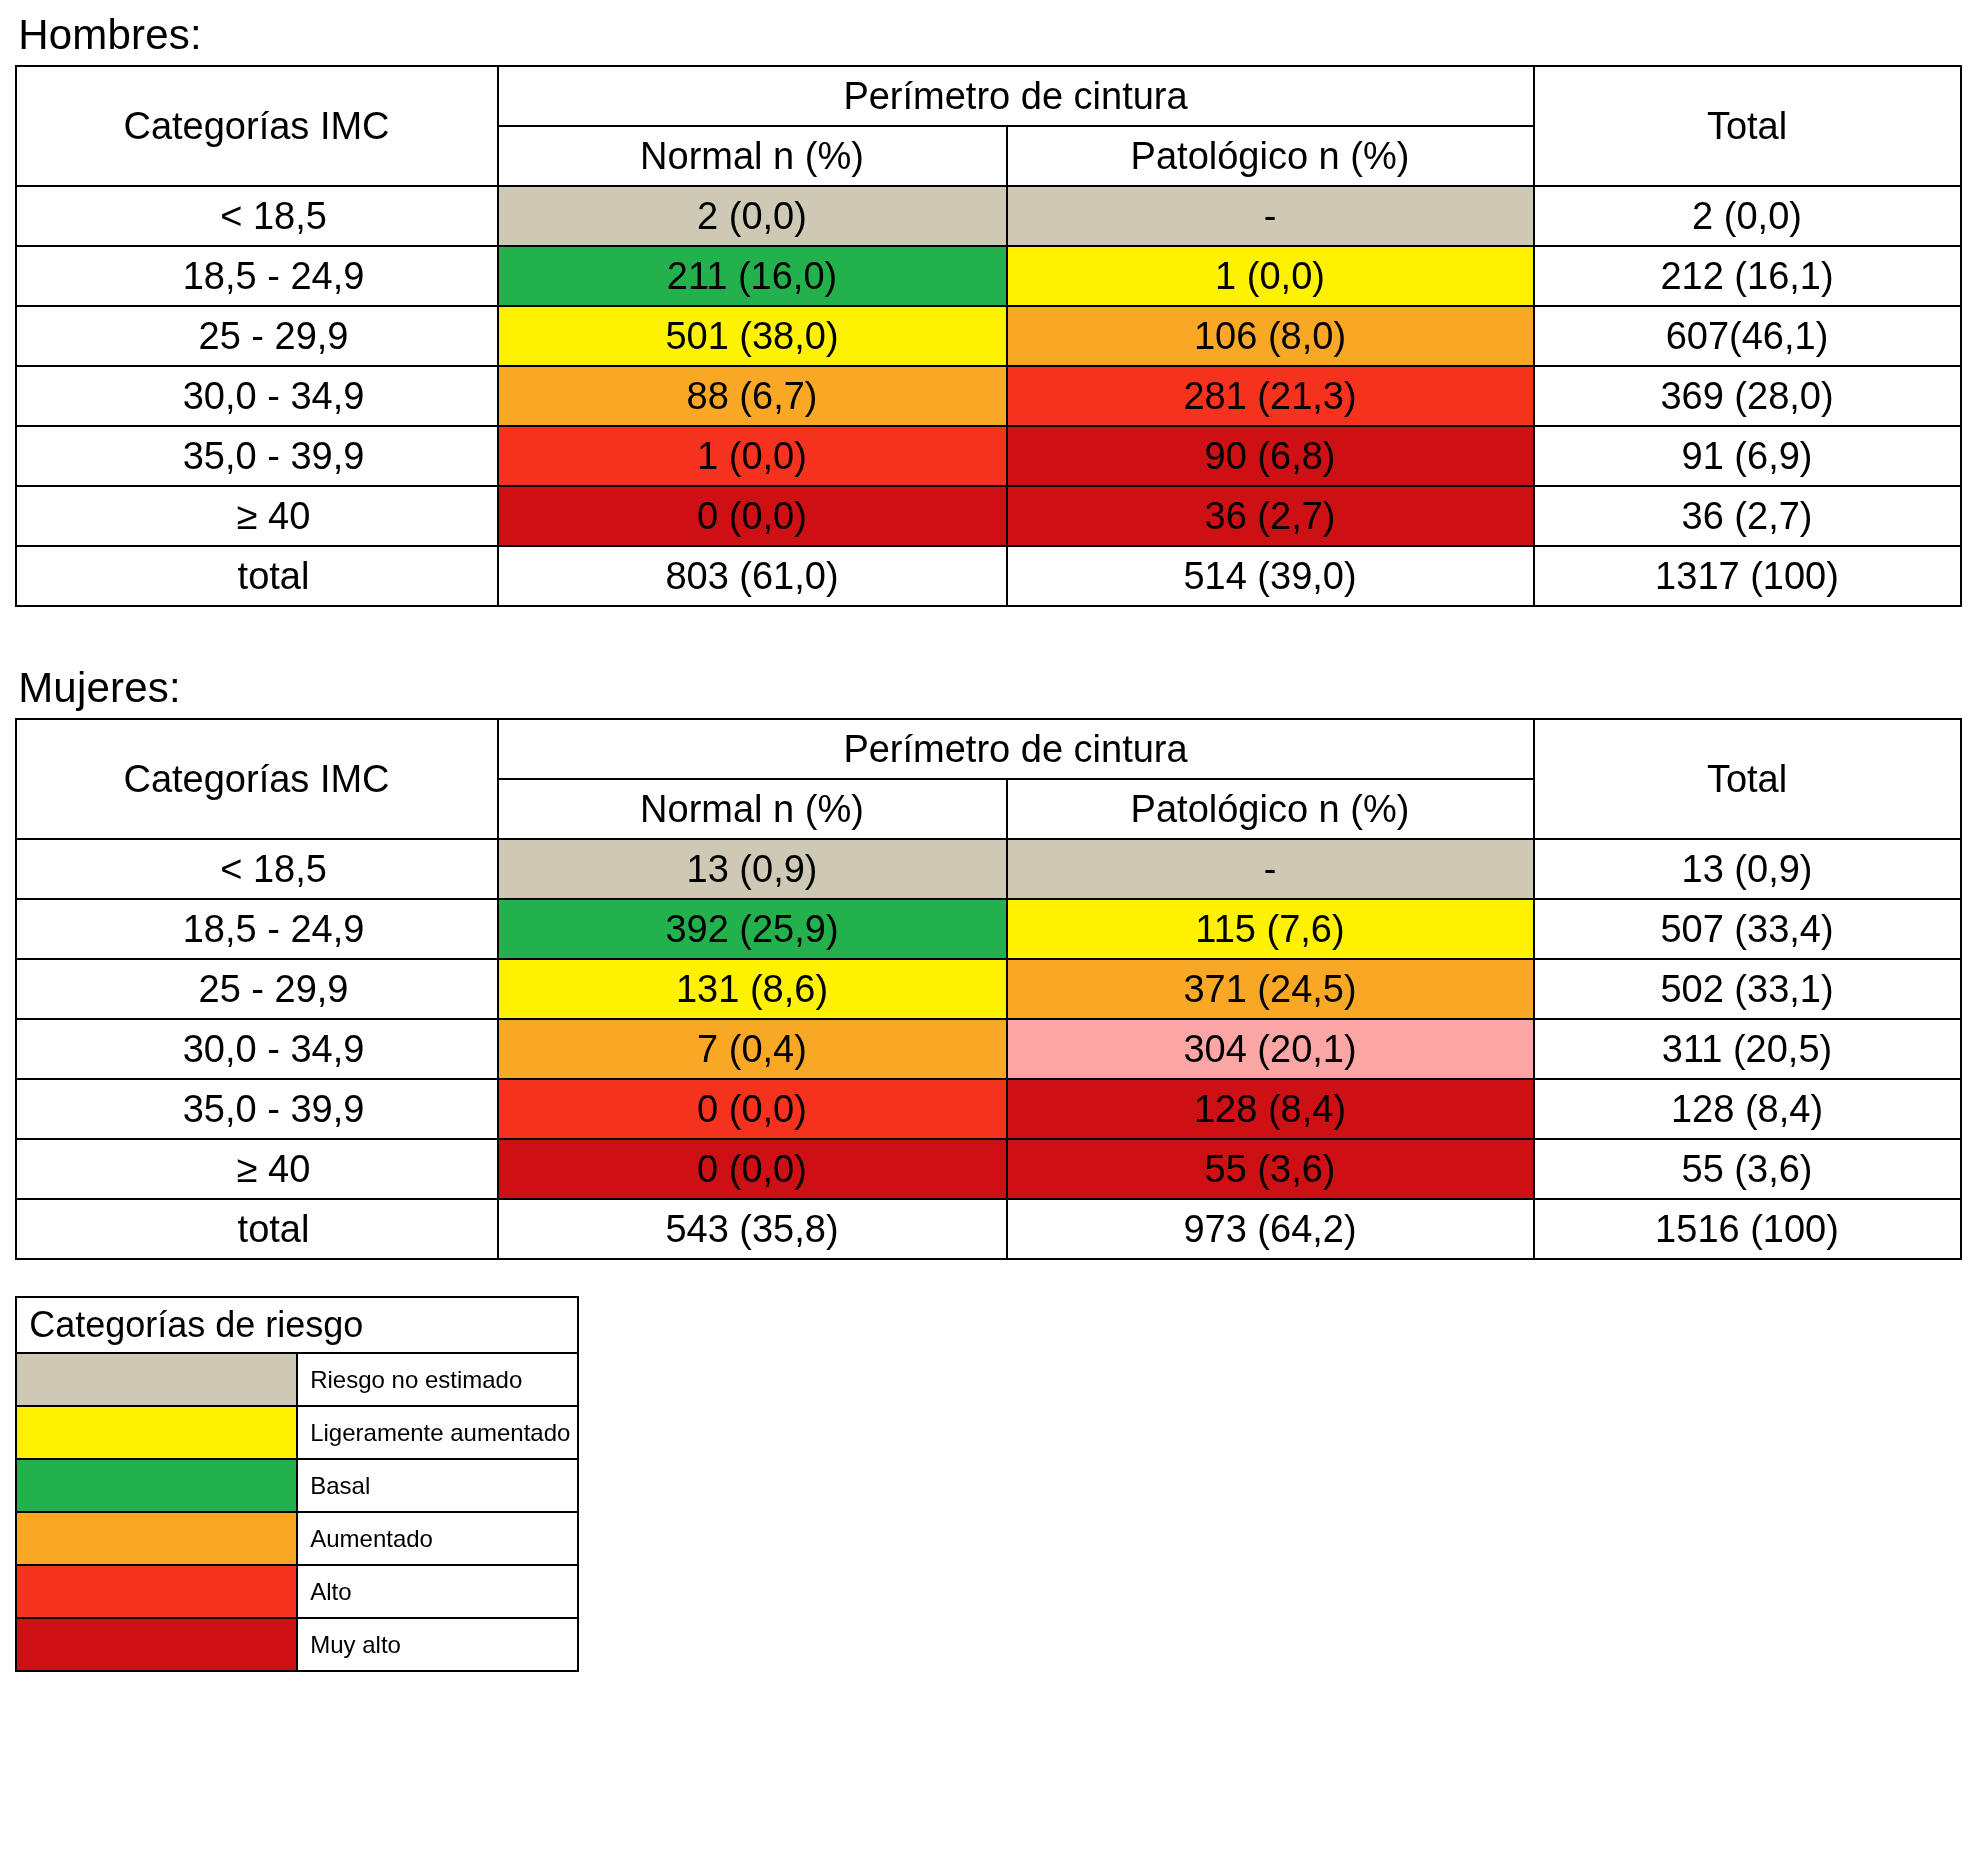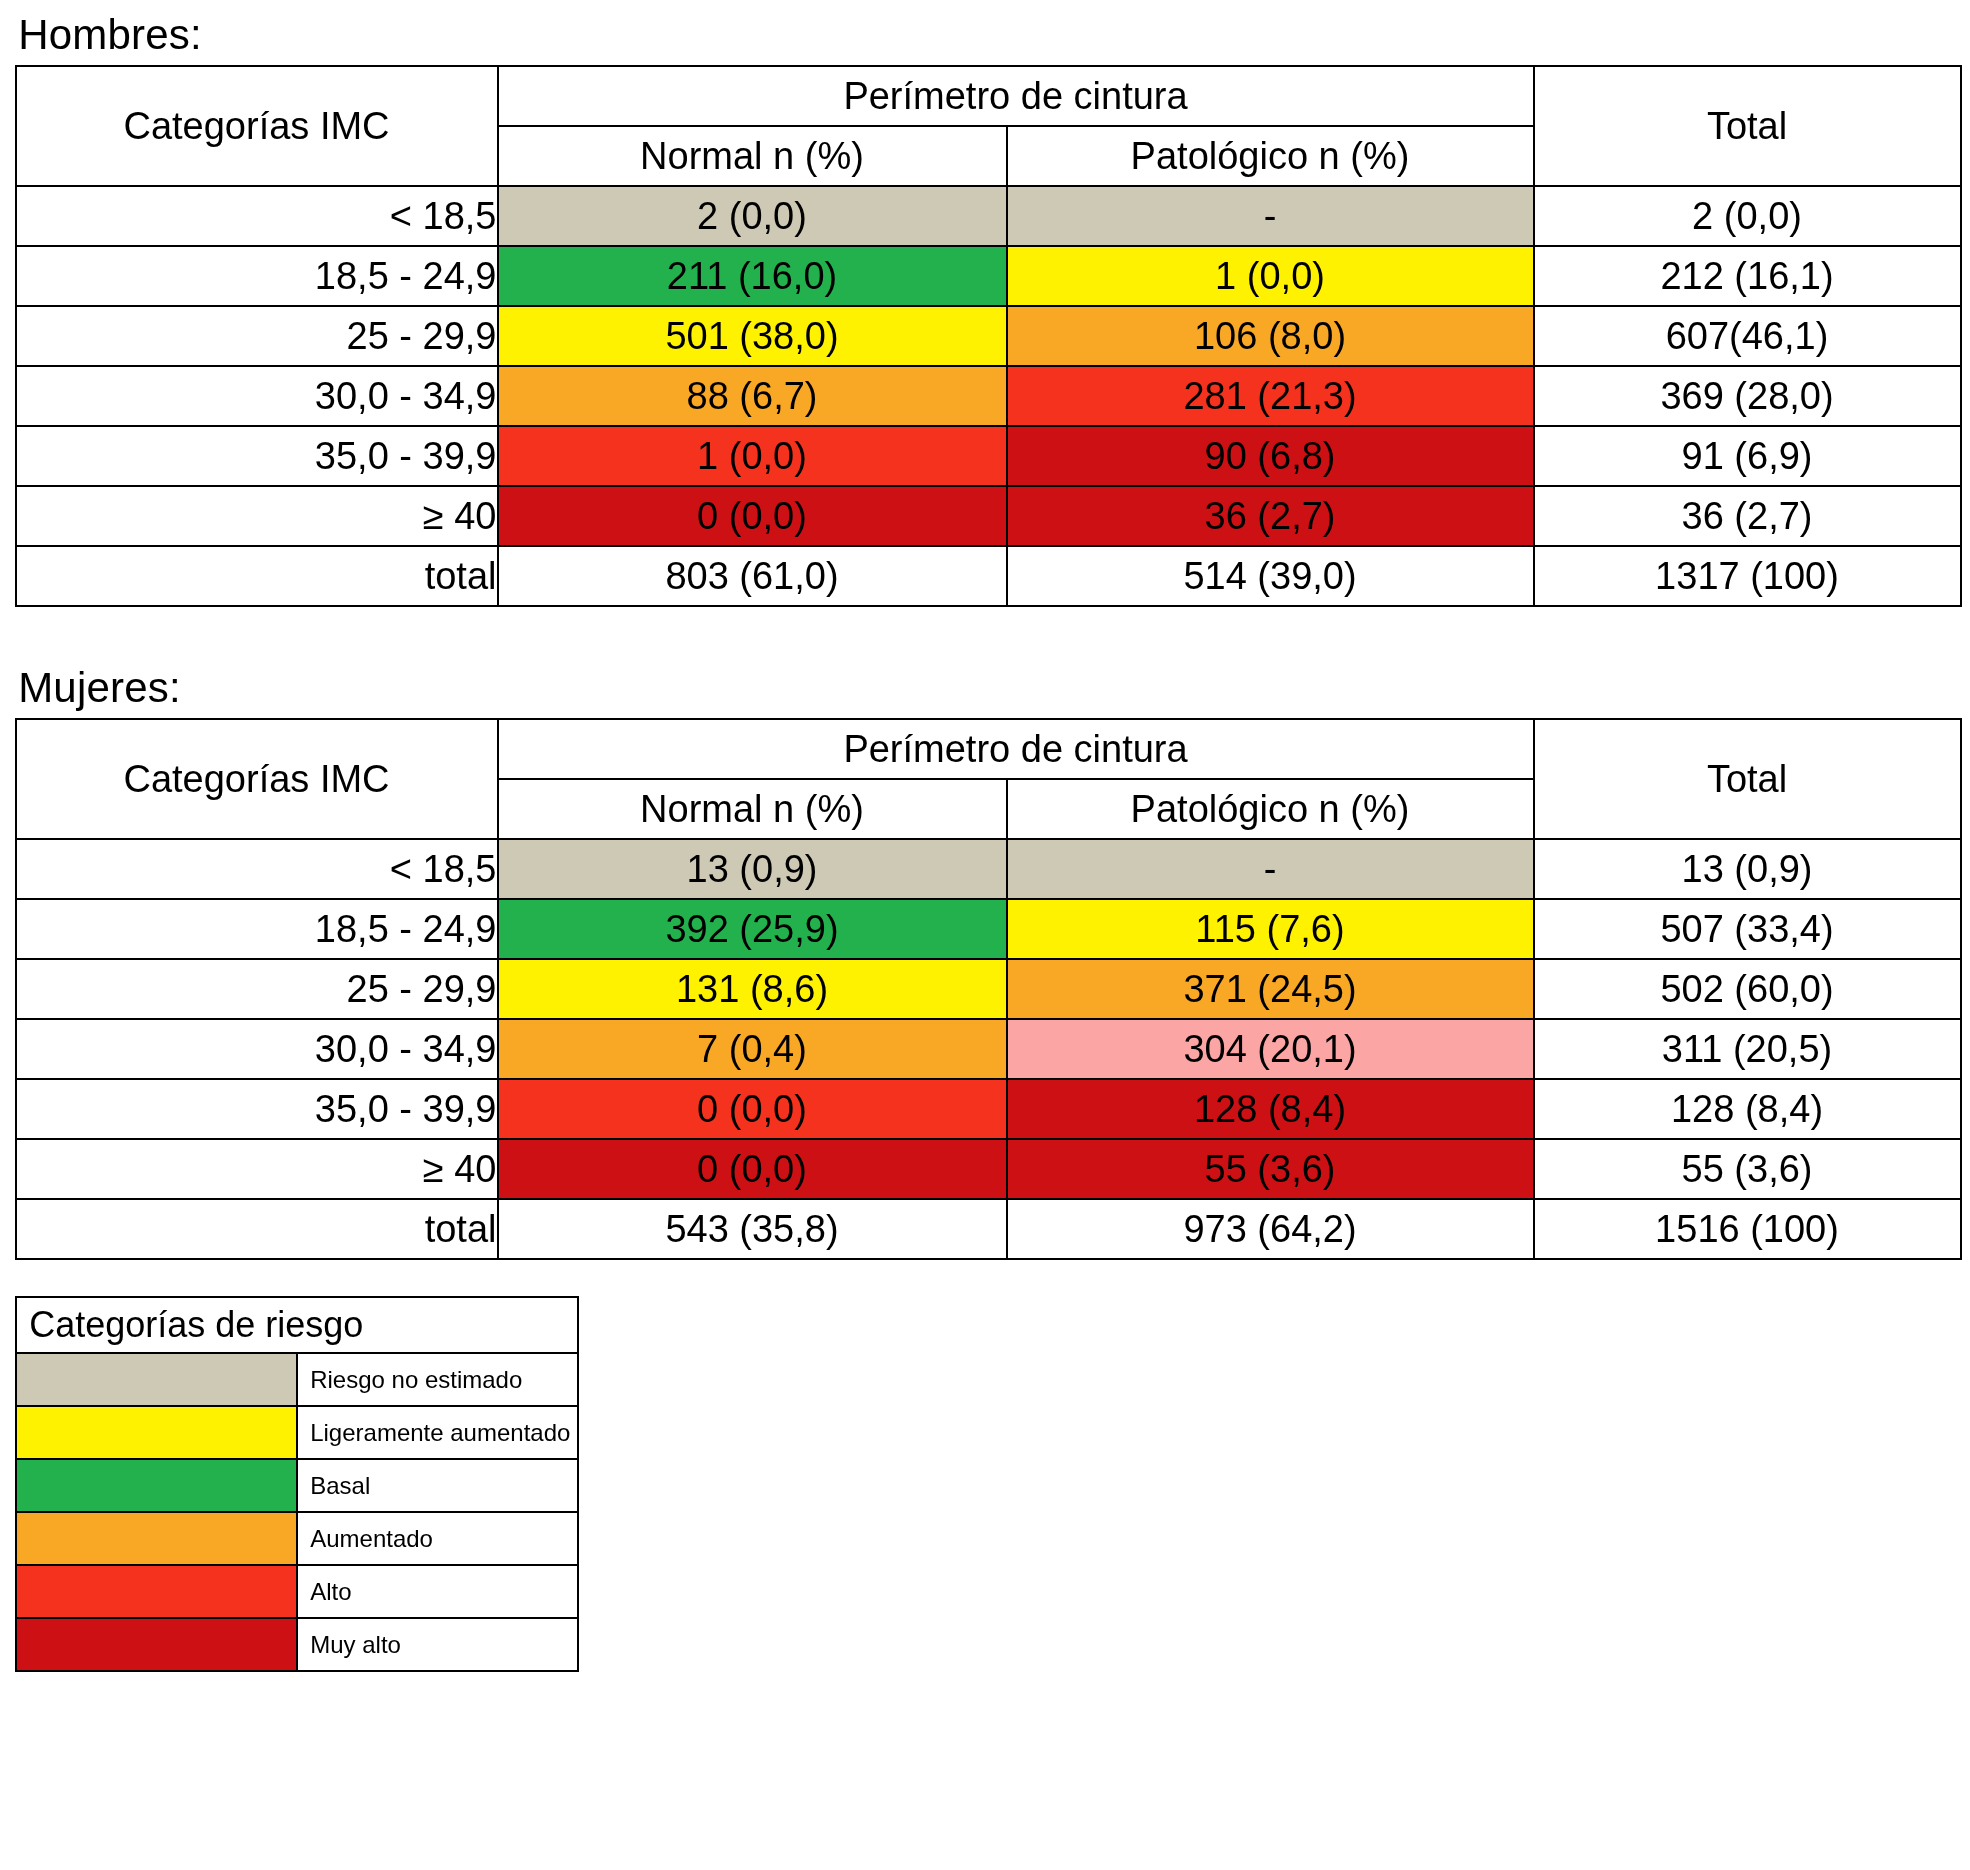--- a/index.html
+++ b/index.html
@@ -37,21 +37,21 @@
     border: 2.7px solid #000000;
     font-weight: normal;
     font-size: 38px;
     text-align: center;
     vertical-align: middle;
     padding: 0;
     height: 60px;
     box-sizing: border-box;
   }
   table.bmi td.cat-label, table.bmi th.cat-label {
-    text-align: right;
+    text-align: center;
     padding-left: 34px;
   }
   .col-cat { width: 482px; }
   .col-norm { width: 509px; }
   .col-pat  { width: 527px; }
   .col-tot  { width: 427px; }
 
   th.hdr-cat {
     font-size: 38px;
   }
@@ -200,21 +200,21 @@
       <tr>
         <td class="data cat-label">18,5 - 24,9</td>
         <td class="data" style="background-color: rgb(34, 177, 76);">392 (25,9)</td>
         <td class="data" style="background-color: rgb(255, 242, 0);">115 (7,6)</td>
         <td class="data" style="background-color: rgb(255, 255, 255);">507 (33,4)</td>
       </tr>
       <tr>
         <td class="data cat-label">25 - 29,9</td>
         <td class="data" style="background-color: rgb(255, 242, 0);">131 (8,6)</td>
         <td class="data" style="background-color: rgb(249, 168, 38);">371 (24,5)</td>
-        <td class="data" style="background-color: rgb(255, 255, 255);">502 (60,0)</td>
+        <td class="data" style="background-color: rgb(255, 255, 255);">502 (33,1)</td>
       </tr>
       <tr>
         <td class="data cat-label">30,0 - 34,9</td>
         <td class="data" style="background-color: rgb(249, 168, 38);">7 (0,4)</td>
         <td class="data" style="background-color: #fca5a5;">304 (20,1)</td>
         <td class="data" style="background-color: rgb(255, 255, 255);">311 (20,5)</td>
       </tr>
       <tr>
         <td class="data cat-label">35,0 - 39,9</td>
         <td class="data" style="background-color: rgb(244, 50, 29);">0 (0,0)</td>

